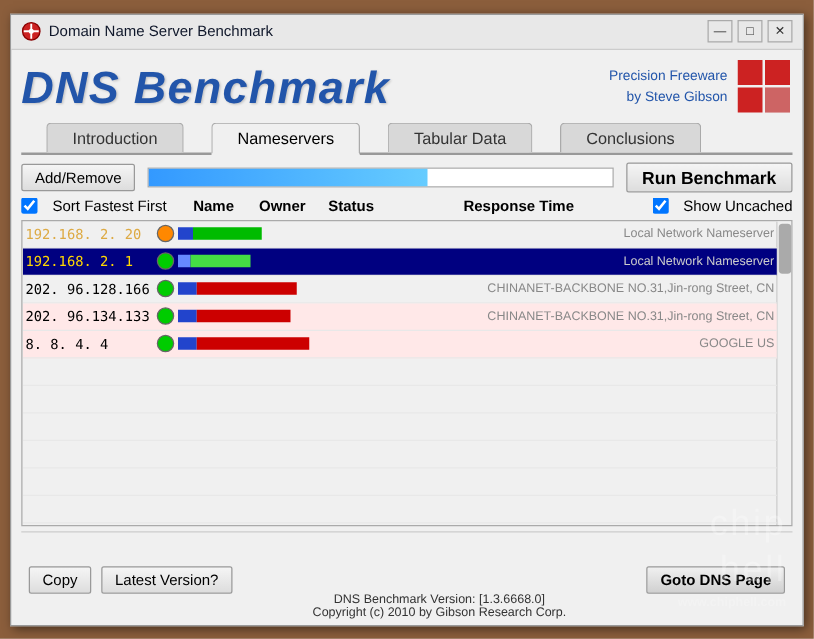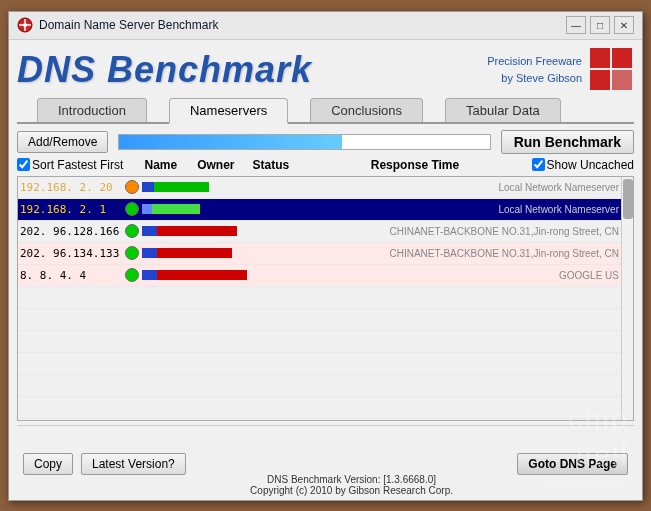--- a/index.html
+++ b/index.html
@@ -175,21 +175,21 @@
 
     .filter-row {
       display: flex;
       align-items: center;
       margin-bottom: 4px;
       font-size: 12px;
     }
     .checkbox-label {
       display: flex;
       align-items: center;
-      gap: 2px;
+      gap: 12px;
       font-size: 12px;
       cursor: pointer;
     }
     .table-row {
       display: flex;
       align-items: center;
       height: 22px;
       border-bottom: 1px solid #E8E8E8;
       font-size: 11px;
       padding: 0 2px;
@@ -338,22 +338,22 @@
             <rect x="22" y="22" width="20" height="20" fill="#AA1111" opacity="0.5"></rect>
             <rect x="22" y="22" width="20" height="20" fill="#CC2222" opacity="0.3"></rect>
           </svg>
         </div>
       </div>
     </div>
 
     <div class="tabs">
       <div class="tab">Introduction</div>
       <div class="tab active">Nameservers</div>
+      <div class="tab">Tabular Data</div>
       <div class="tab">Conclusions</div>
-      <div class="tab">Tabular Data</div>
     </div>
 
     <div class="toolbar">
       <button class="btn">Add/Remove</button>
       <div class="progress-bar-container">
         <div class="progress-bar-fill"></div>
       </div>
       <button class="run-btn">Run Benchmark</button>
     </div>
 

